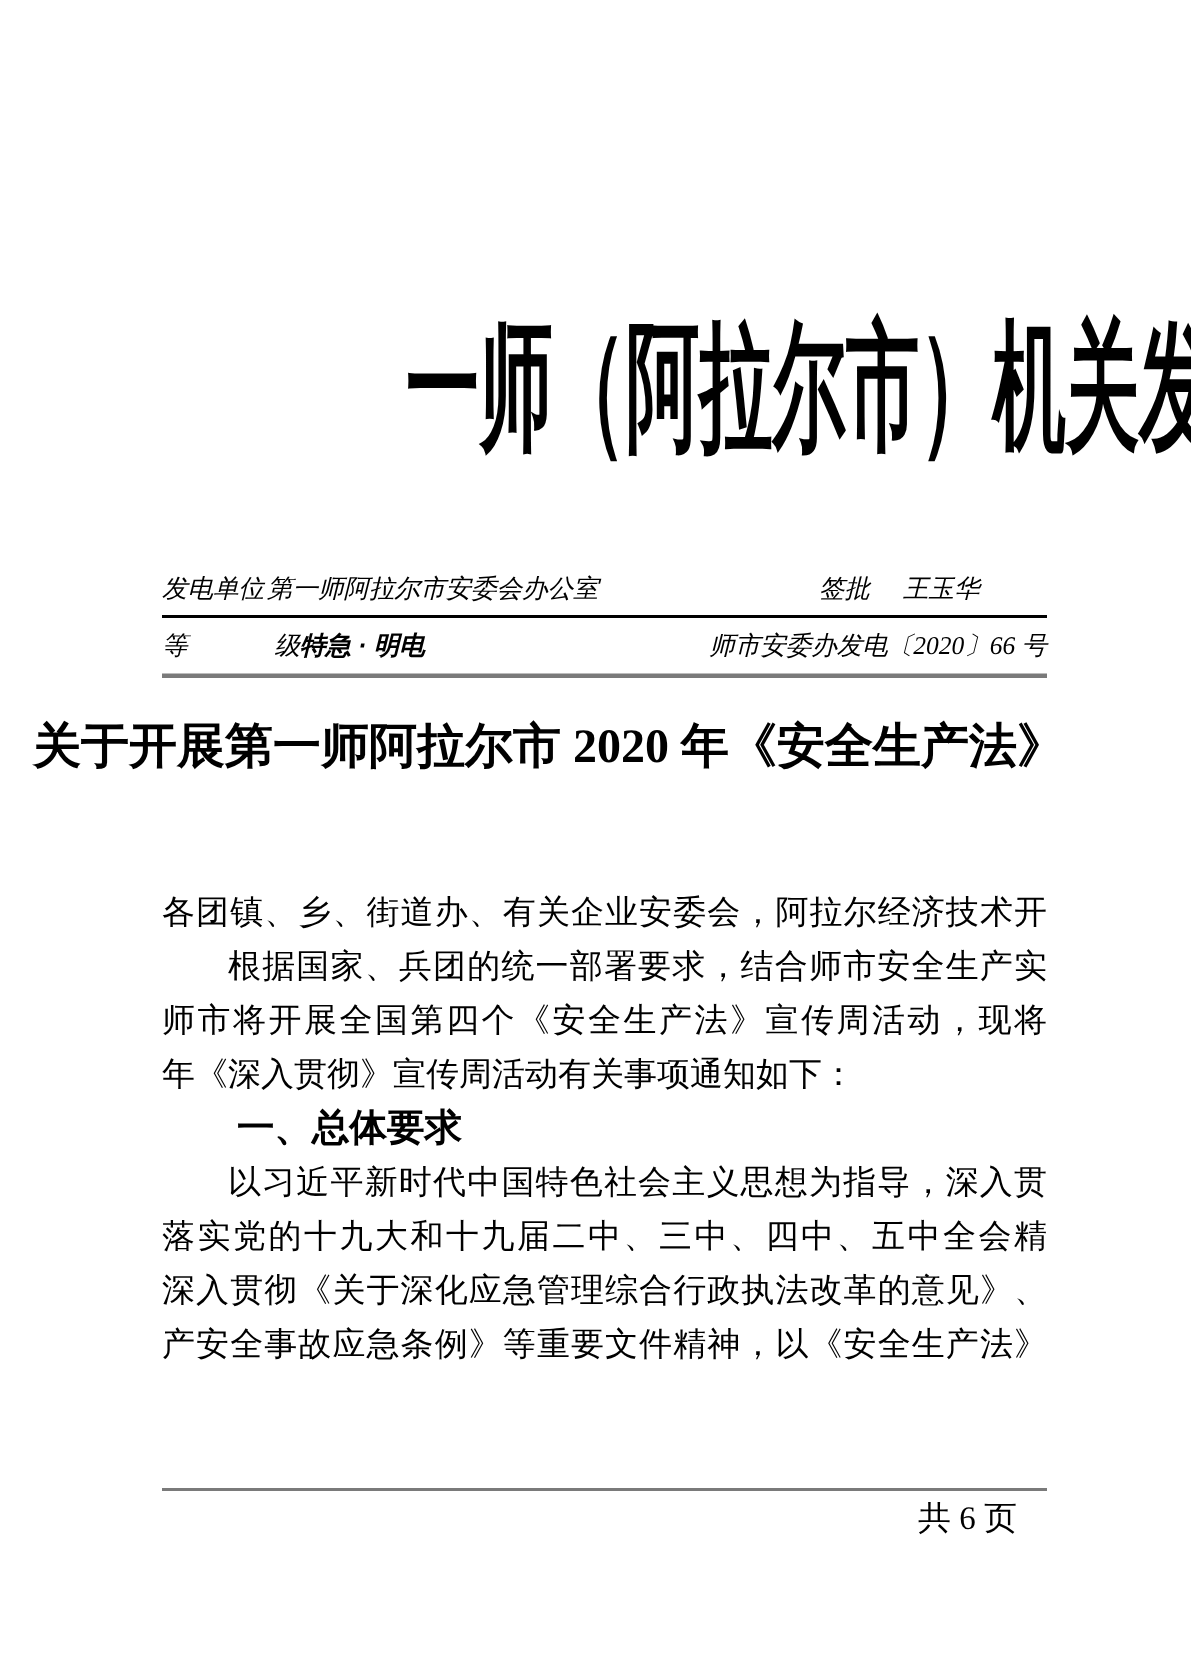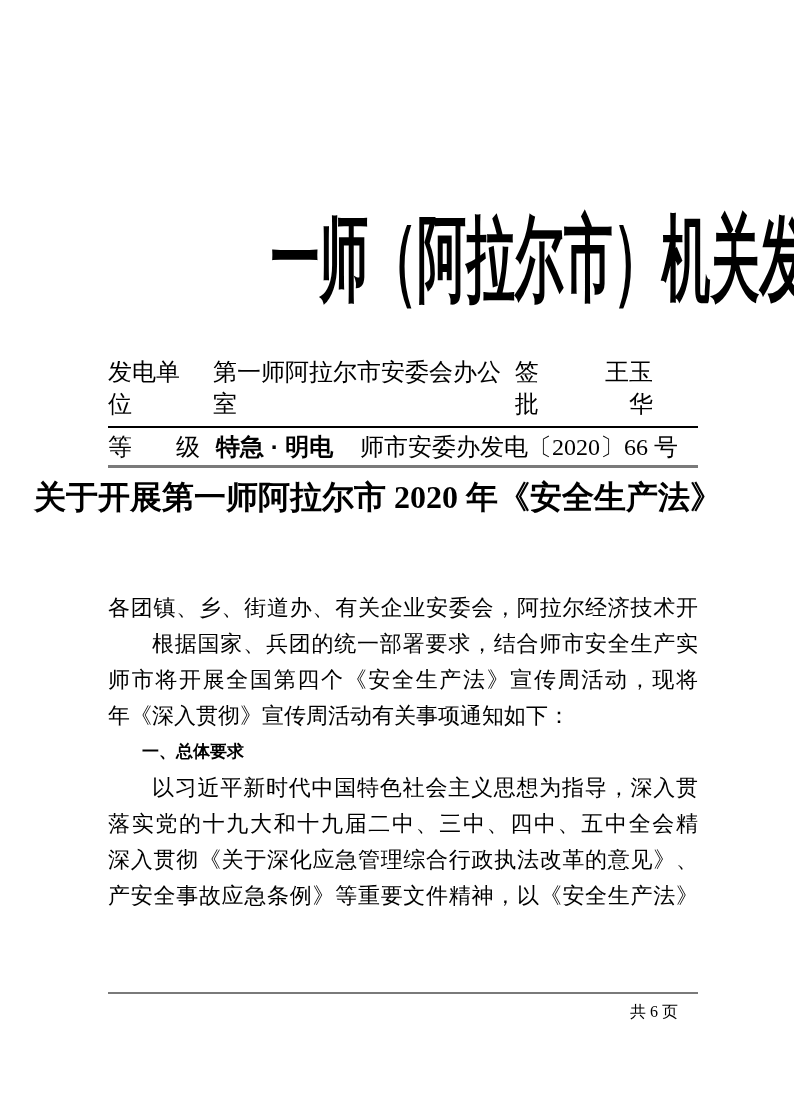--- a/index.html
+++ b/index.html
@@ -34,24 +34,25 @@
     font-weight: bold;
     letter-spacing: 0;
     transform: scale(0.52, 1);
     transform-origin: 50% 50%;
     font-family: "Liberation Serif", serif;
   }
 
   
   .meta {
     position: absolute;
-    top: 388px;
+    top: 372px;
     left: 108px;
     width: 590px;
-    font-size: 24px;
+    font-size: 17px;
+    font-style: italic;
   }
   .meta-row1 {
     display: flex;
     align-items: flex-end;
     height: 40px;
     padding-bottom: 6px;
     box-sizing: border-box;
     border-bottom: 2px solid #000000;
   }
   .meta-row2 {
@@ -60,35 +61,34 @@
     height: 40px;
     box-sizing: border-box;
     border-bottom: 3px solid #7a7a7a;
   }
   .label-col {
     display: inline-flex;
     justify-content: space-between;
     width: 92px;
     flex: 0 0 92px;
   }
-  .unit-value { margin-left: 12px; }
+  .unit-value { margin-left: 2px; }
   .signoff-label { margin-left: auto; }
   .signoff-value { margin-left: 22px; margin-right: 45px; text-align: right; }
   .grade-value {
-    margin-left: 16px;
     font-family: "Liberation Sans", sans-serif;
     font-weight: bold;
   }
-  .doc-number { margin-left: auto; margin-right: 20px; }
+  .doc-number { margin-left: auto; margin-right: 0; }
 
   
   .doc-title {
     position: absolute;
     top: 476px;
-    left: 12px;
+    left: 0;
     width: 732px;
     text-align: center;
     font-weight: bold;
     font-size: 32px;
     line-height: 42px;
     font-family: "Liberation Serif", serif;
   }
 
   
   .doc-body {
@@ -105,39 +105,39 @@
   }
   .body-line.justify {
     text-align: justify;
     text-align-last: justify;
     text-justify: inter-character;
   }
   .body-line.indent { text-indent: 2em; }
   .body-line.bold {
     font-weight: bold;
     font-family: "Liberation Sans", sans-serif;
-    font-size: 17px;
+    font-size: 25px;
   }
 
   
   .footer-rule {
     position: absolute;
     top: 992px;
     left: 108px;
     width: 590px;
     height: 2px;
     background: #7a7a7a;
   }
   .footer-text {
     position: absolute;
     top: 998px;
     left: 108px;
     width: 570px;
     text-align: right;
-    font-size: 16px;
+    font-size: 22px;
     line-height: 28px;
   }
 </style>
 </head>
 <body>
 
 <div class="sheet">
 
   <div class="telegram-title">
     <span class="stretch">一师（阿拉尔市）机关发电</span>

